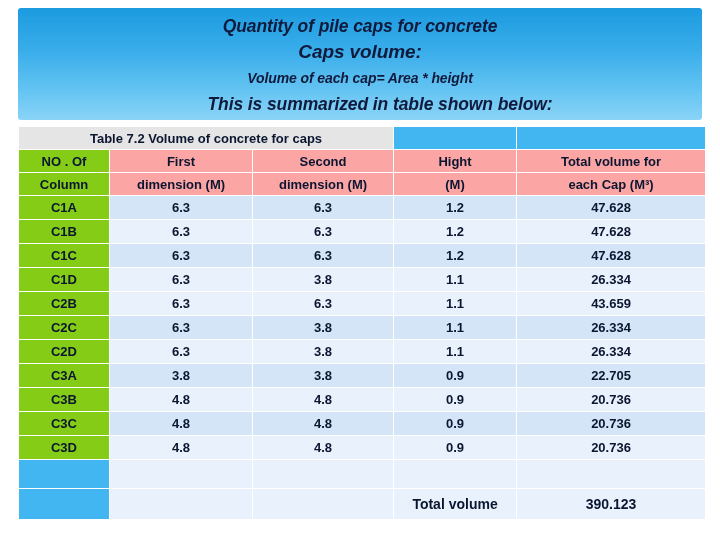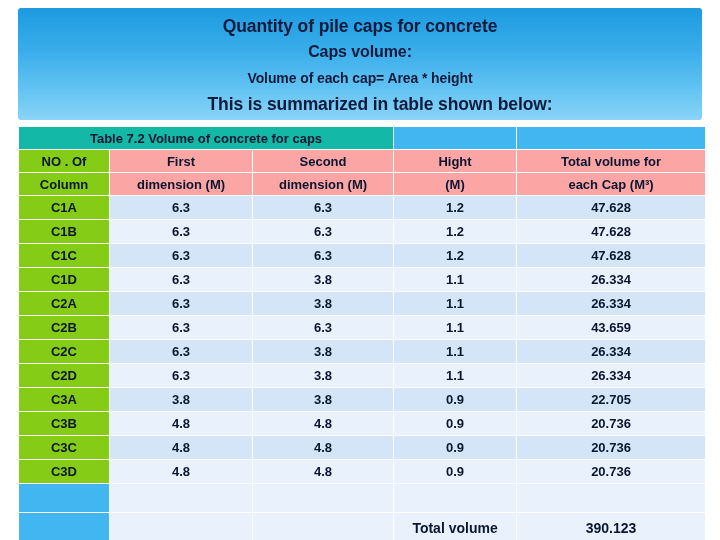--- a/index.html
+++ b/index.html
@@ -22,30 +22,31 @@
   
   #banner {
     position: absolute;
     left: 18px; top: 8px;
     width: 684px; height: 112px;
     background: linear-gradient(to bottom, #1C9BE0 0%, #39ADEA 38%, #62C3F2 72%, #8AD4F7 100%);
     border-radius: 3px;
     box-sizing: border-box;
     padding-top: 5px;
     text-align: center;
+    font-style: italic;
   }
   #banner .line {
     color: #101A3C;
     font-weight: bold;
     line-height: 26px;
     white-space: nowrap;
     letter-spacing: -0.1px;
   }
   #banner .line.l1 { font-size: 17.5px; }
-  #banner .line.l2 { font-size: 16px; }
+  #banner .line.l2 { font-size: 19px; }
   #banner .line.l3 { font-size: 14px; }
   #banner .line.l4 { font-size: 17.5px; padding-left: 40px; }
 
   
   #tablewrap {
     position: absolute;
     left: 18px; top: 126px;
     width: 684px;
   }
   table.caps {
@@ -69,21 +70,21 @@
 
   
   col.c1 { width: 90px; }
   col.c2 { width: 142px; }
   col.c3 { width: 140px; }
   col.c4 { width: 122px; }
   col.c5 { width: 188px; }
 
   
   .hdr-blue   { background: #41B6F0; color: #E9F7FF; }
-  .hdr-title  { background: #14b8a6; color: #E6F6FF; font-size: 13.5px; }
+  .hdr-title  { background: #e5e5e5; color: #E6F6FF; font-size: 13.5px; }
   .lbl        { background: #84cc16; color: #FFFFFF; font-size: 13px; }
   .lbl-blank  { background: #41B6F0; }
   .row-a      { background: #D4E5F7; }
   .row-b      { background: #E9F1FC; }
   .hdr-cell   { background: #fca5a5; font-size: 14px; }
   .blank-b    { background: #E9F1FC; }
 
   tr.title-row td { height: 22px; }
   tr.head-row td  { height: 22px; }
   tr.data-row td  { height: 23px; }
@@ -160,27 +161,20 @@
             <td class="row-a">47.628</td>
           </tr>
           <tr class="data-row">
             <td class="lbl">C1D</td>
             <td class="row-b">6.3</td>
             <td class="row-b">3.8</td>
             <td class="row-b">1.1</td>
             <td class="row-b">26.334</td>
           </tr>
           <tr class="data-row">
-            <td class="lbl">C2A</td>
-            <td class="row-a">6.3</td>
-            <td class="row-a">3.8</td>
-            <td class="row-a">1.1</td>
-            <td class="row-a">26.334</td>
-          </tr>
-          <tr class="data-row">
             <td class="lbl">C2B</td>
             <td class="row-b">6.3</td>
             <td class="row-b">6.3</td>
             <td class="row-b">1.1</td>
             <td class="row-b">43.659</td>
           </tr>
           <tr class="data-row">
             <td class="lbl">C2C</td>
             <td class="row-a">6.3</td>
             <td class="row-a">3.8</td>

